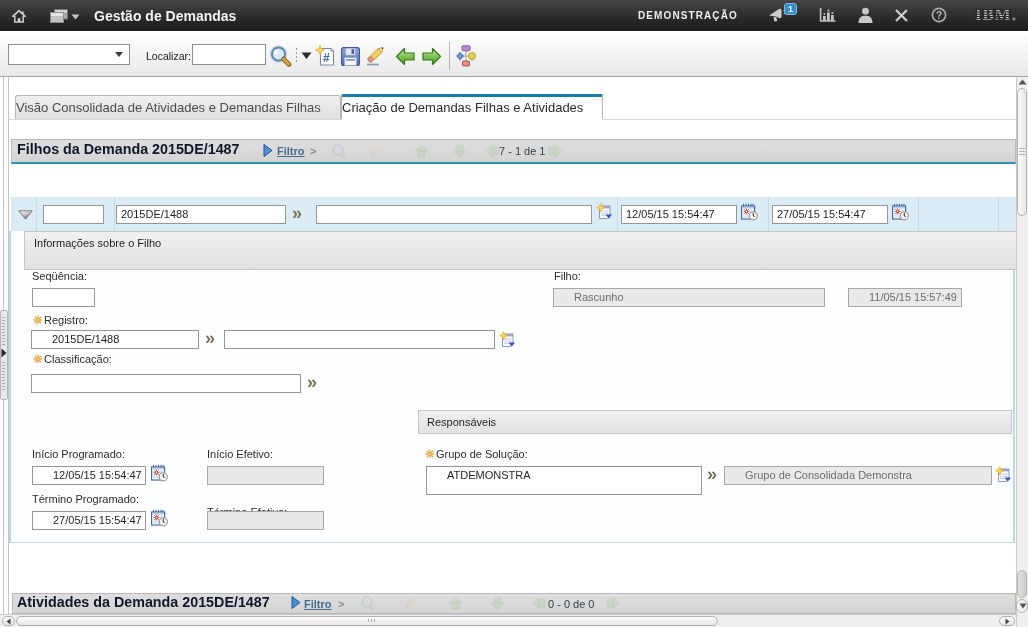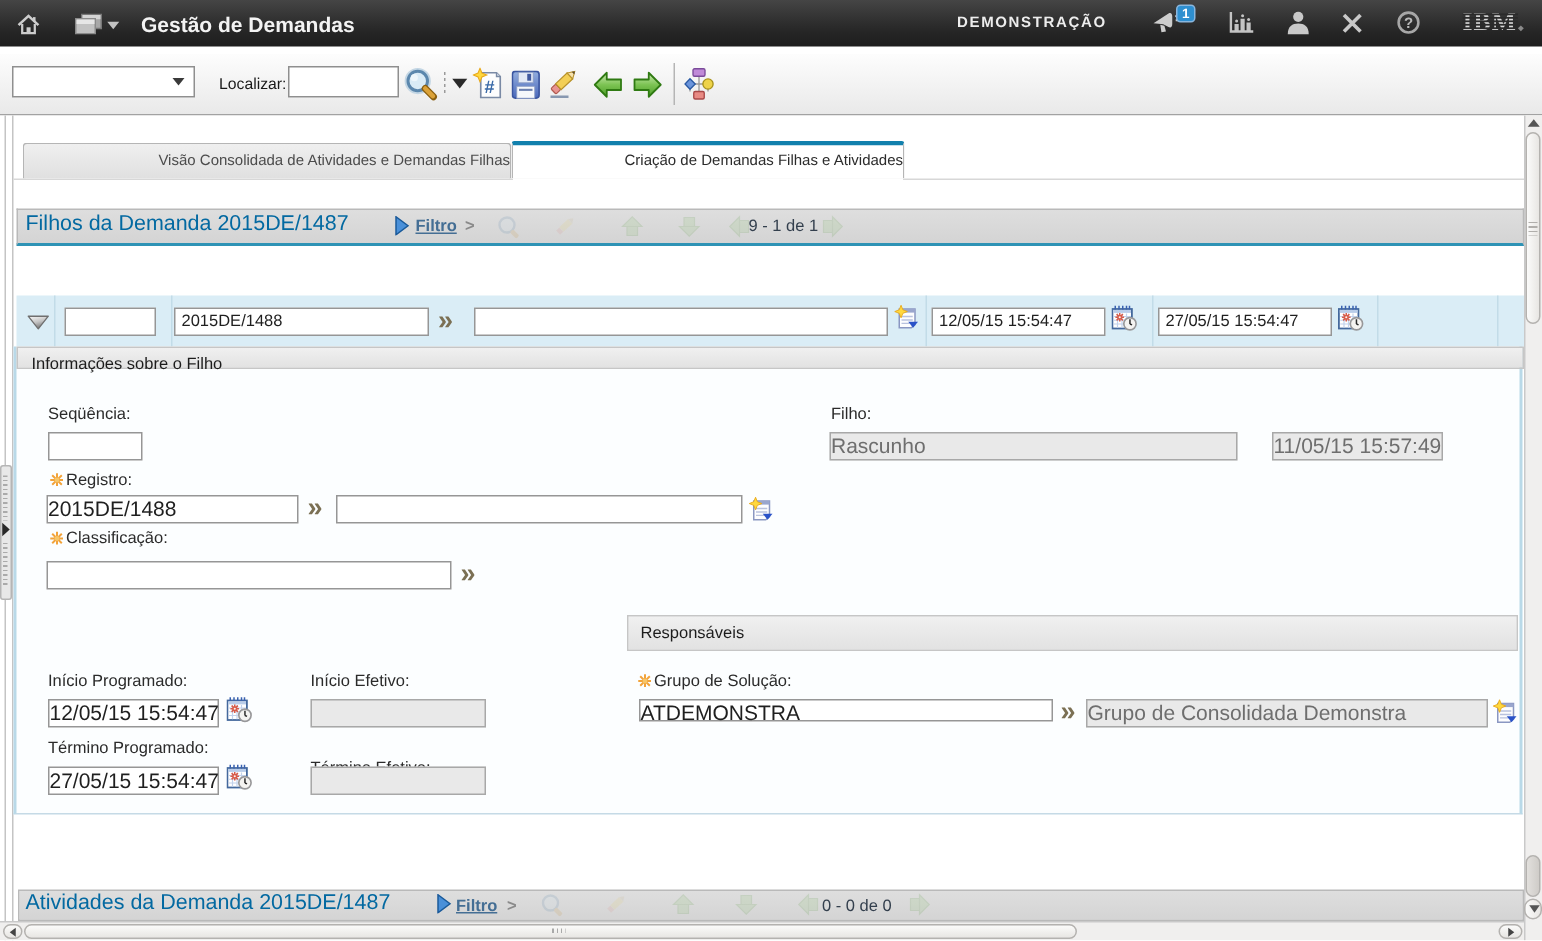--- a/index.html
+++ b/index.html
@@ -1,49 +1,49 @@
 <!DOCTYPE html>
 <html><head>
 <meta charset="utf-8">
 <style>
 *{margin:0;padding:0;box-sizing:border-box}
 html,body{width:1028px;height:627px;overflow:hidden}
 body{font-family:"Liberation Sans",sans-serif;background:#fff}
 #app{position:relative;width:1028px;height:627px;background:#fff;overflow:hidden}
 .abs{position:absolute}
 .lbl{position:absolute;font-size:11px;color:#2b2b2b;white-space:nowrap}
-.inp{position:absolute;background:#fff;border:1px solid #969696;font-size:14px;color:#1f1f1f;padding:0 0;white-space:nowrap;line-height:16px}
+.inp{position:absolute;background:#fff;border:1px solid #969696;font-size:11px;color:#1f1f1f;padding:0 20px;white-space:nowrap;line-height:16px}
 .ro{background:#e9e9e9;border:1px solid #a8a8a8;color:#6e6e6e}
 .chev{position:absolute;color:#7b7054;font-weight:bold;font-size:18px;line-height:11px;letter-spacing:-1px}
 .star{position:absolute;width:9px;height:9px}
 .ghost{opacity:.17}
 
 #topbar{position:absolute;left:0;top:0;width:1028px;height:31px;background:linear-gradient(180deg,#454545 0%,#303030 45%,#252525 70%,#1e1e1e 100%)}
 #blueline{background:linear-gradient(180deg,#35a0ce 0%,#1278aa 55%,#0b6896 100%)}
 #title{position:absolute;left:94px;top:8px;font-size:14px;font-weight:bold;color:#f3f3f3}
 #demon{position:absolute;left:638px;top:10px;font-size:10px;font-weight:bold;color:#ededed;letter-spacing:1.1px}
 
 #toolbar{position:absolute;left:0;top:36px;width:1028px;height:41px;background:linear-gradient(180deg,#fdfdfd,#efefef 70%,#e9e9e9);border-bottom:1px solid #a2a2a2}
 #combo{position:absolute;left:8px;top:44px;width:122px;height:21px;background:#fff;border:1px solid #8f8f8f}
 #combo:after{content:"";position:absolute;right:6px;top:7px;border:4px solid transparent;border-top:5px solid #3a3a3a}
 #loclbl{position:absolute;left:146px;top:50px;font-size:10.5px;color:#1a1a1a}
 #locinp{position:absolute;left:192px;top:44px;width:74px;height:21px;background:#fff;border:1px solid #8f8f8f}
 .tsep{position:absolute;top:42px;width:1px;height:28px;background:#b5b5b5}
 
 #content{position:absolute;left:0;top:77px;width:1028px;height:550px;background:#fff}
 .vline{position:absolute;top:0;width:1px;height:550px;background:#c4c4c4}
 
-.tab{position:absolute;font-size:10px;white-space:nowrap;text-align:right}
+.tab{position:absolute;font-size:13px;white-space:nowrap;text-align:left}
 #tab1{left:15px;top:18px;width:326px;height:24px;background:linear-gradient(180deg,#efefef,#e0e0e0);border:1px solid #b5b5b5;border-bottom:none;border-radius:3px 3px 0 0;color:#4c4c4c;line-height:23px}
 #tab2{left:341px;top:17px;width:262px;height:25px;background:#fff;border:1px solid #b5b5b5;border-top:3px solid #1180ad;border-bottom:none;border-radius:2px 2px 0 0;color:#2b2b2b;line-height:21px}
 #tabline{position:absolute;left:9px;top:42px;width:1007px;height:1px;background:#d7d7d7}
 #tabmask{position:absolute;left:342px;top:42px;width:260px;height:1px;background:#fff}
 
 .secbar{position:absolute;background:linear-gradient(180deg,#dedede,#d4d4d4);border:1px solid #b9b9b9;border-bottom:2px solid #2e93b5}
-.sectitle{position:absolute;font-size:14.3px;font-weight:normal;color:#0369a1}
+.sectitle{position:absolute;font-size:14.3px;font-weight:bold;color:#0f172a}
 .minibar{position:absolute;background:linear-gradient(180deg,#f0f0f0,#e2e2e2);border:1px solid #c6c6c6;font-size:11px;color:#1c1c1c}
 .flink{position:absolute;font-size:11px;color:#446e94;text-decoration:underline;font-weight:bold}
 .fcount{position:absolute;font-size:11px;color:#333f4d}
 .fgt{position:absolute;font-size:11px;color:#8a8a8a;font-weight:bold}
 
 #thead{position:absolute;left:11px;top:89px;width:1005px;height:31px;background:linear-gradient(180deg,#fdfdfd,#efefef);border-bottom:1px solid #d0d0d0}
 .th{position:absolute;top:10px;font-size:11px;font-weight:bold;color:#4a4a4a;text-decoration:underline;white-space:nowrap}
 .colsep{position:absolute;top:0;width:1px;height:31px;background:#cccccc}
 #trow{position:absolute;left:11px;top:120px;width:1005px;height:34px;background:#daedf6}
 .rowsep{position:absolute;top:0;width:1px;height:34px;background:#c2dcE8}
@@ -236,21 +236,21 @@
       </svg>
     <svg class="abs ghost" style="left:413px;top:66px" width="17" height="16" viewBox="0 0 17 16">
         <path d="M5 8 H12 V14 H5 Z M2 8 L8.5 1.5 L15 8 Z" fill="#8cc470" stroke="#5a9a40" stroke-width="0.8"></path>
       </svg>
     <svg class="abs ghost" style="left:451px;top:66px" width="17" height="16" viewBox="0 0 17 16">
         <path d="M5 2 H12 V8 H5 Z M2 8 L8.5 14.5 L15 8 Z" fill="#8cc470" stroke="#5a9a40" stroke-width="0.8"></path>
       </svg>
     <svg class="abs ghost" style="left:485px;top:66px" width="17" height="16" viewBox="0 0 17 16">
         <path d="M8 4 V12 H14 V4 Z M8 1.5 L1.5 8 L8 14.5 Z" fill="#8cc470" stroke="#5a9a40" stroke-width="0.8"></path>
       </svg>
-    <div class="fcount" style="left:499px;top:68px">9 - 1 de 1</div>
+    <div class="fcount" style="left:499px;top:68px">7 - 1 de 1</div>
     <svg class="abs ghost" style="left:546px;top:66px" width="17" height="16" viewBox="0 0 17 16">
         <path d="M9 4 V12 H3 V4 Z M9 1.5 L15.5 8 L9 14.5 Z" fill="#8cc470" stroke="#5a9a40" stroke-width="0.8"></path>
       </svg>
 
     
     
     <div id="trow">
       <div class="rowsep" style="left:25px"></div>
       <div class="rowsep" style="left:103px"></div>
       <div class="rowsep" style="left:606px"></div>
@@ -279,21 +279,21 @@
           <use href="#ico-cal"></use>
         </svg>
       <div class="rinp" style="left:761px;width:116px">27/05/15 15:54:47</div>
       <svg class="abs" style="left:881px;top:6px" width="18" height="18" viewBox="0 0 18 18">
           <use href="#ico-cal"></use>
         </svg>
     </div>
 
     
     <div id="detail"></div>
-    <div class="minibar" style="left:11px;top:154px;width:1005px;height:15px;line-height:22px;padding-left:9px">Informações sobre o Filho</div>
+    <div class="minibar" style="left:24px;top:154px;width:1005px;height:39px;line-height:22px;padding-left:9px">Informações sobre o Filho</div>
 
     <div class="lbl" style="left:32px;top:193px">Seqüência:</div>
     <div class="inp" style="left:32px;top:211px;width:63px;height:19px"></div>
     <div class="lbl" style="left:554px;top:193px">Filho:</div>
     <div class="inp ro" style="left:553px;top:211px;width:272px;height:19px">Rascunho</div>
     <div class="inp ro" style="left:848px;top:211px;width:114px;height:19px">11/05/15 15:57:49</div>
 
     <div class="lbl" style="left:44px;top:237px">Registro:</div>
     <svg class="star" style="left:33px;top:238px" width="10" height="10">
         <path d="M5 0.5 V9.5 M0.5 5 H9.5 M1.8 1.8 L8.2 8.2 M8.2 1.8 L1.8 8.2" stroke="#f2a33a" stroke-width="1.3"></path>
@@ -330,21 +330,21 @@
         <use href="#ico-cal"></use>
       </svg>
     <div class="lbl" style="left:207px;top:429px">Término Efetivo:</div>
     <div class="inp ro" style="left:207px;top:434px;width:117px;height:19px"></div>
 
     <div class="lbl" style="left:436px;top:371px">Grupo de Solução:</div>
     <svg class="star" style="left:425px;top:372px" width="10" height="10">
         <path d="M5 0.5 V9.5 M0.5 5 H9.5 M1.8 1.8 L8.2 8.2 M8.2 1.8 L1.8 8.2" stroke="#f2a33a" stroke-width="1.3"></path>
         <circle cx="5" cy="5" r="1.6" fill="#f6c66a"></circle>
       </svg>
-    <div class="inp" style="left:426px;top:389px;width:276px;height:15px">ATDEMONSTRA</div>
+    <div class="inp" style="left:426px;top:389px;width:276px;height:29px">ATDEMONSTRA</div>
     <div class="chev" style="left:707px;top:392px">»</div>
     <div class="inp ro" style="left:724px;top:389px;width:268px;height:19px">Grupo de Consolidada Demonstra</div>
     <svg class="abs" style="left:995px;top:389px" width="17" height="17" viewBox="0 0 17 17">
         <use href="#ico-dtl"></use>
       </svg>
 
     
     <div class="secbar" style="left:12px;top:516px;width:1004px;height:21px;border-bottom:1px solid #b9b9b9"></div>
     <div class="sectitle" style="left:17px;top:517px">Atividades da Demanda 2015DE/1487</div>
     <svg class="abs" style="left:291px;top:519px" width="10" height="13">

